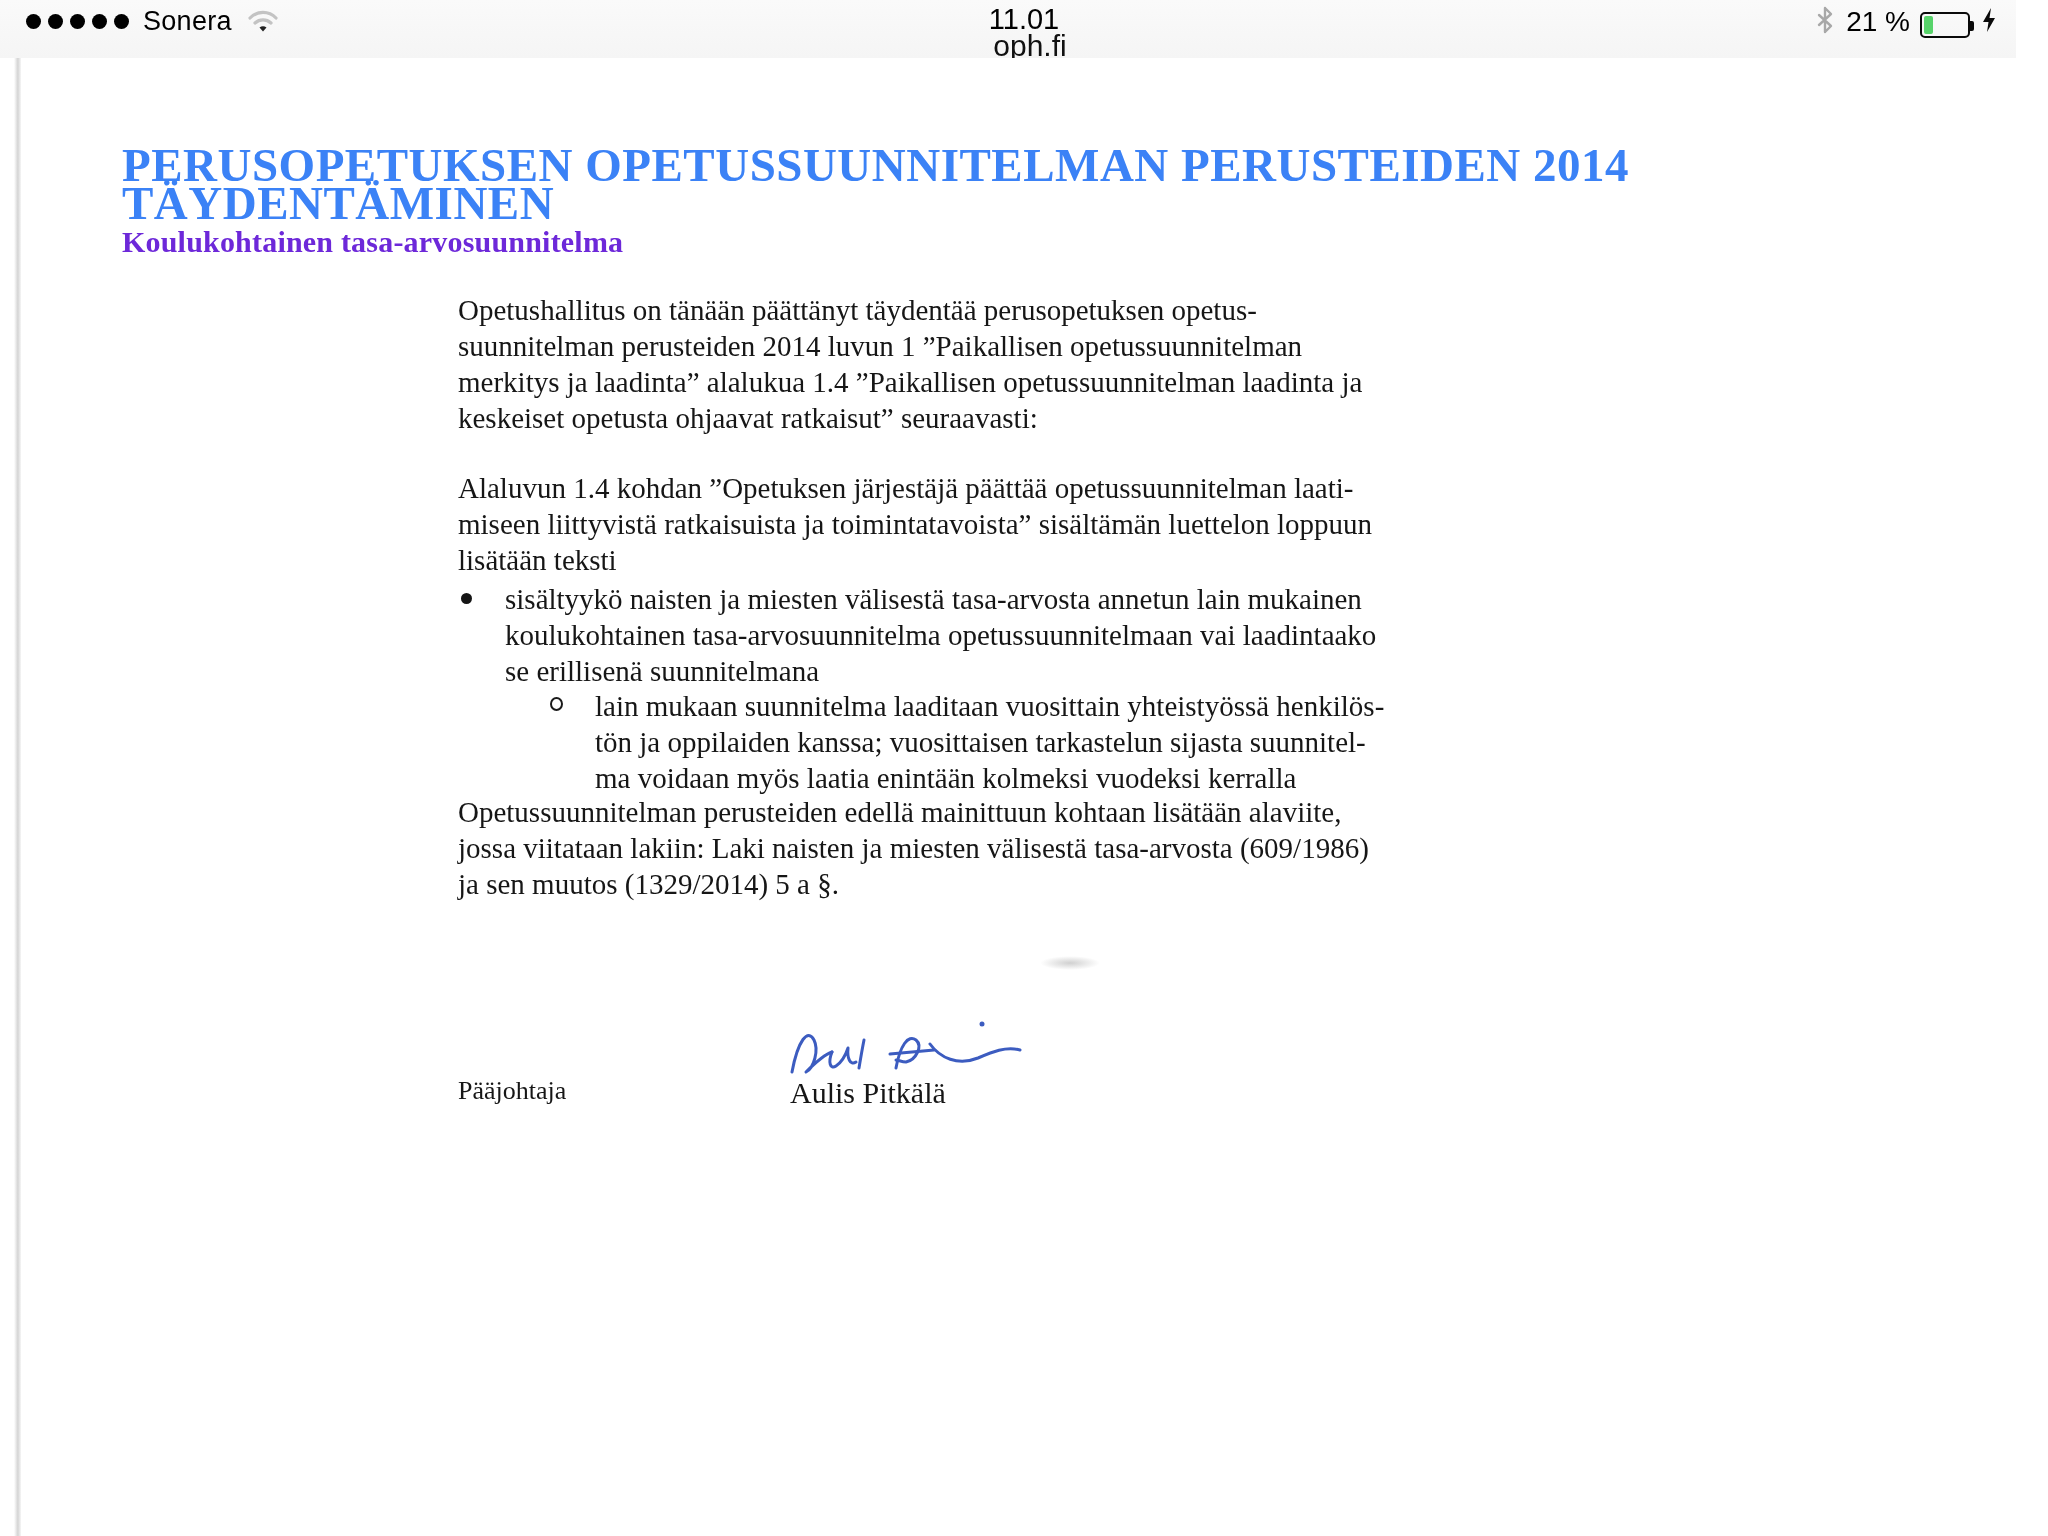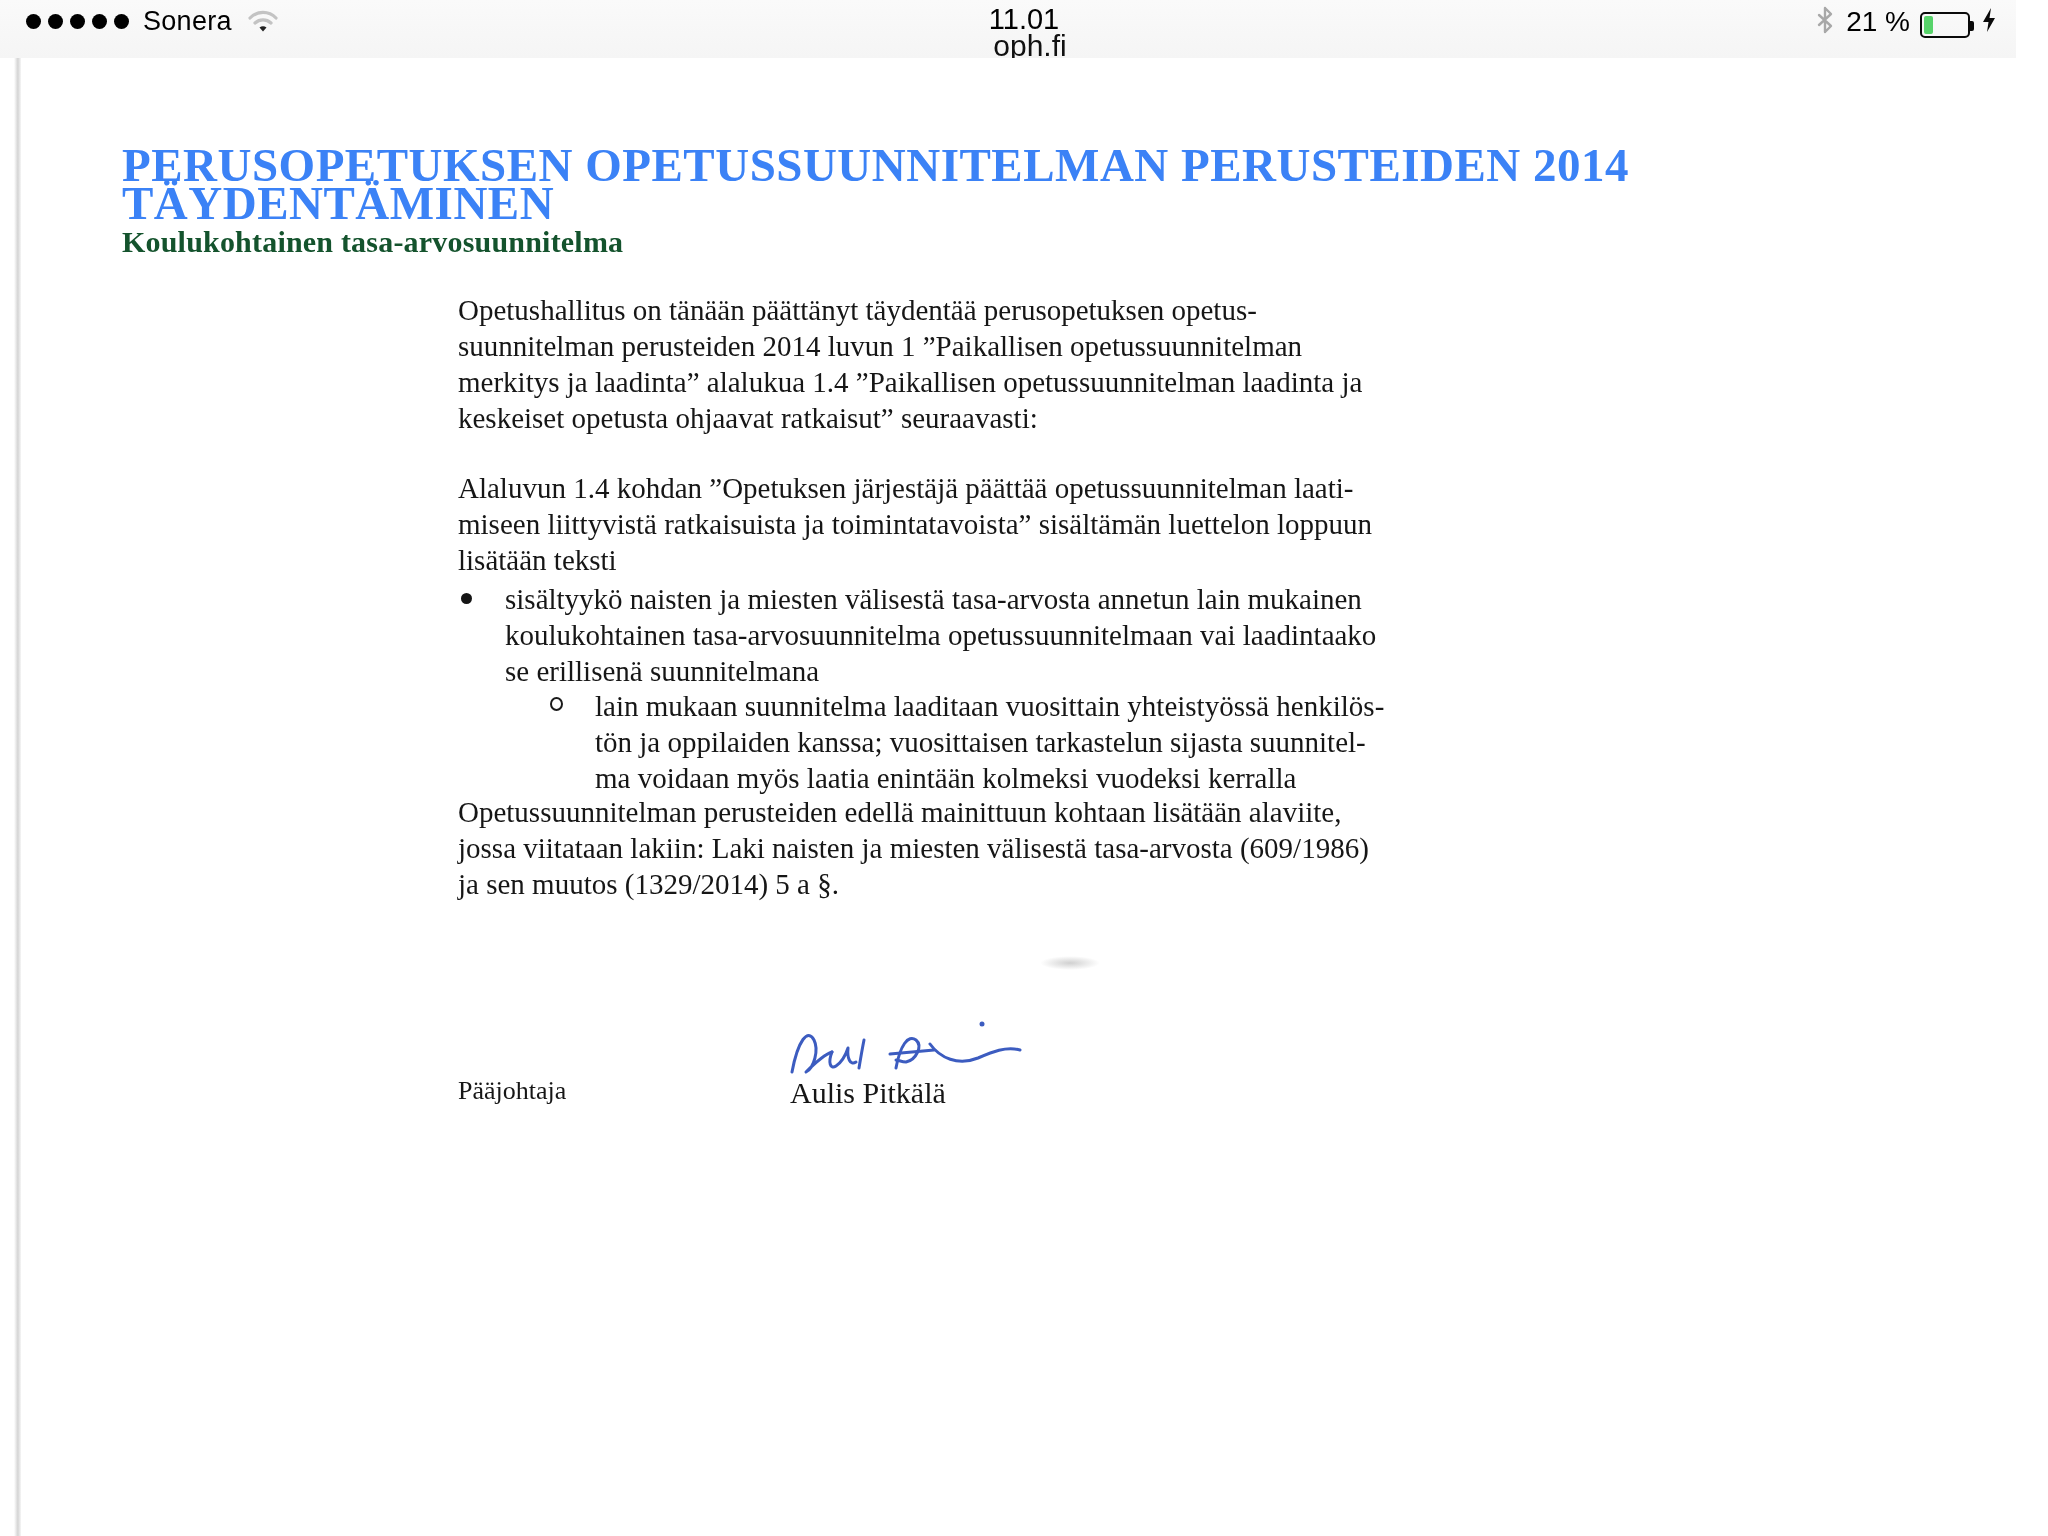--- a/index.html
+++ b/index.html
@@ -47,21 +47,21 @@
     opacity:.8;
   }
 
   .title-block { position:absolute; left:122px; top:88px; }
   .title-line {
     font-size:47px; font-weight:700; letter-spacing:.5px;
     line-height:38px; color:#3b82f6; display:block;
   }
   .subtitle {
     font-size:30px; font-weight:700; letter-spacing:.2px;
-    margin-top:3px; color:#14532d; display:block;
+    margin-top:3px; color:#6d28d9; display:block;
   }
 
   .para { position:absolute; left:458px; width:990px; font-size:29px; line-height:36px; }
   .para span { display:block; white-space:nowrap; }
 
   .p1 { top:234px; }
   .p2 { top:412px; }
   .p3 { top:736px; }
 
   .bullet-row { position:absolute; left:458px; top:523px; width:1000px; font-size:29px; line-height:36px; }

